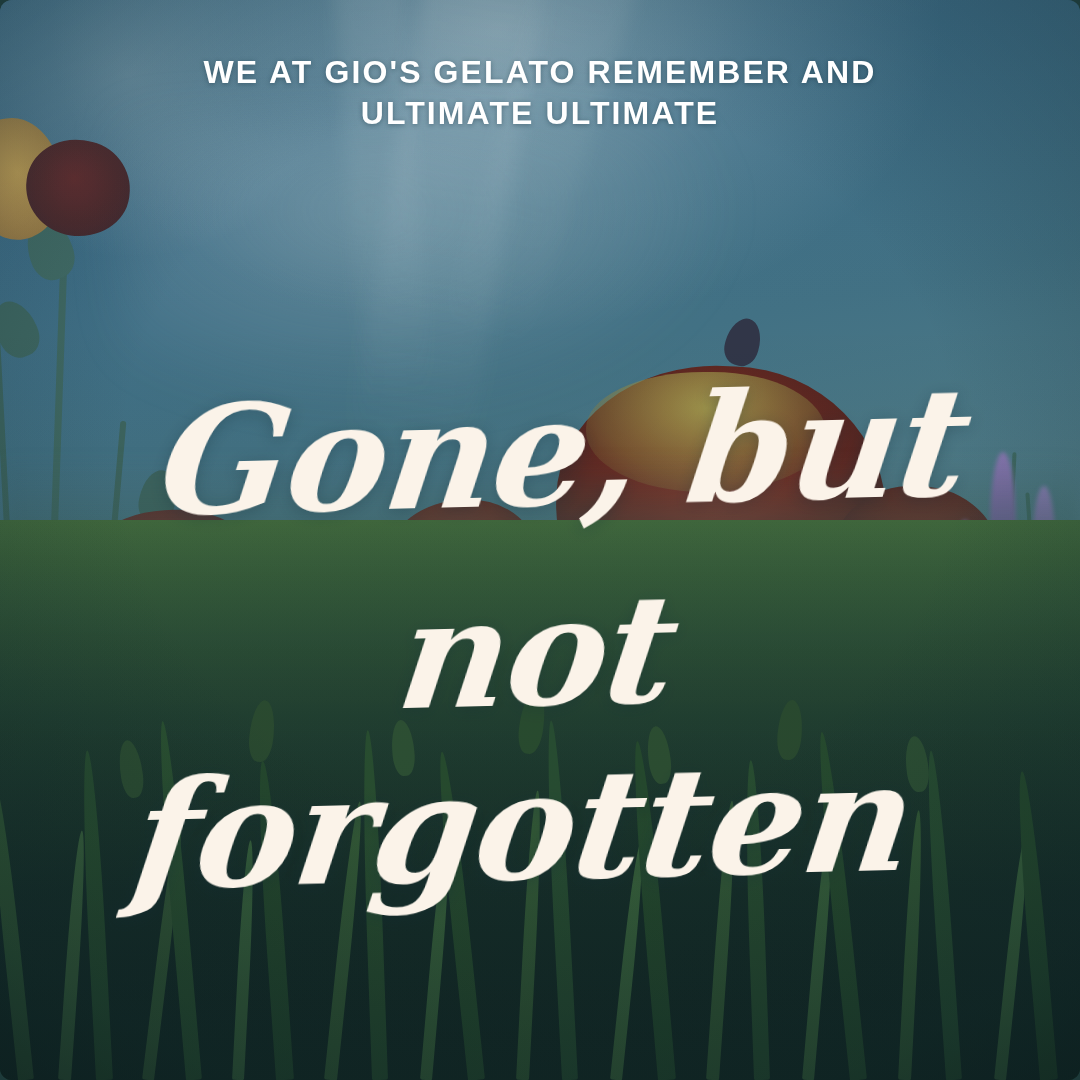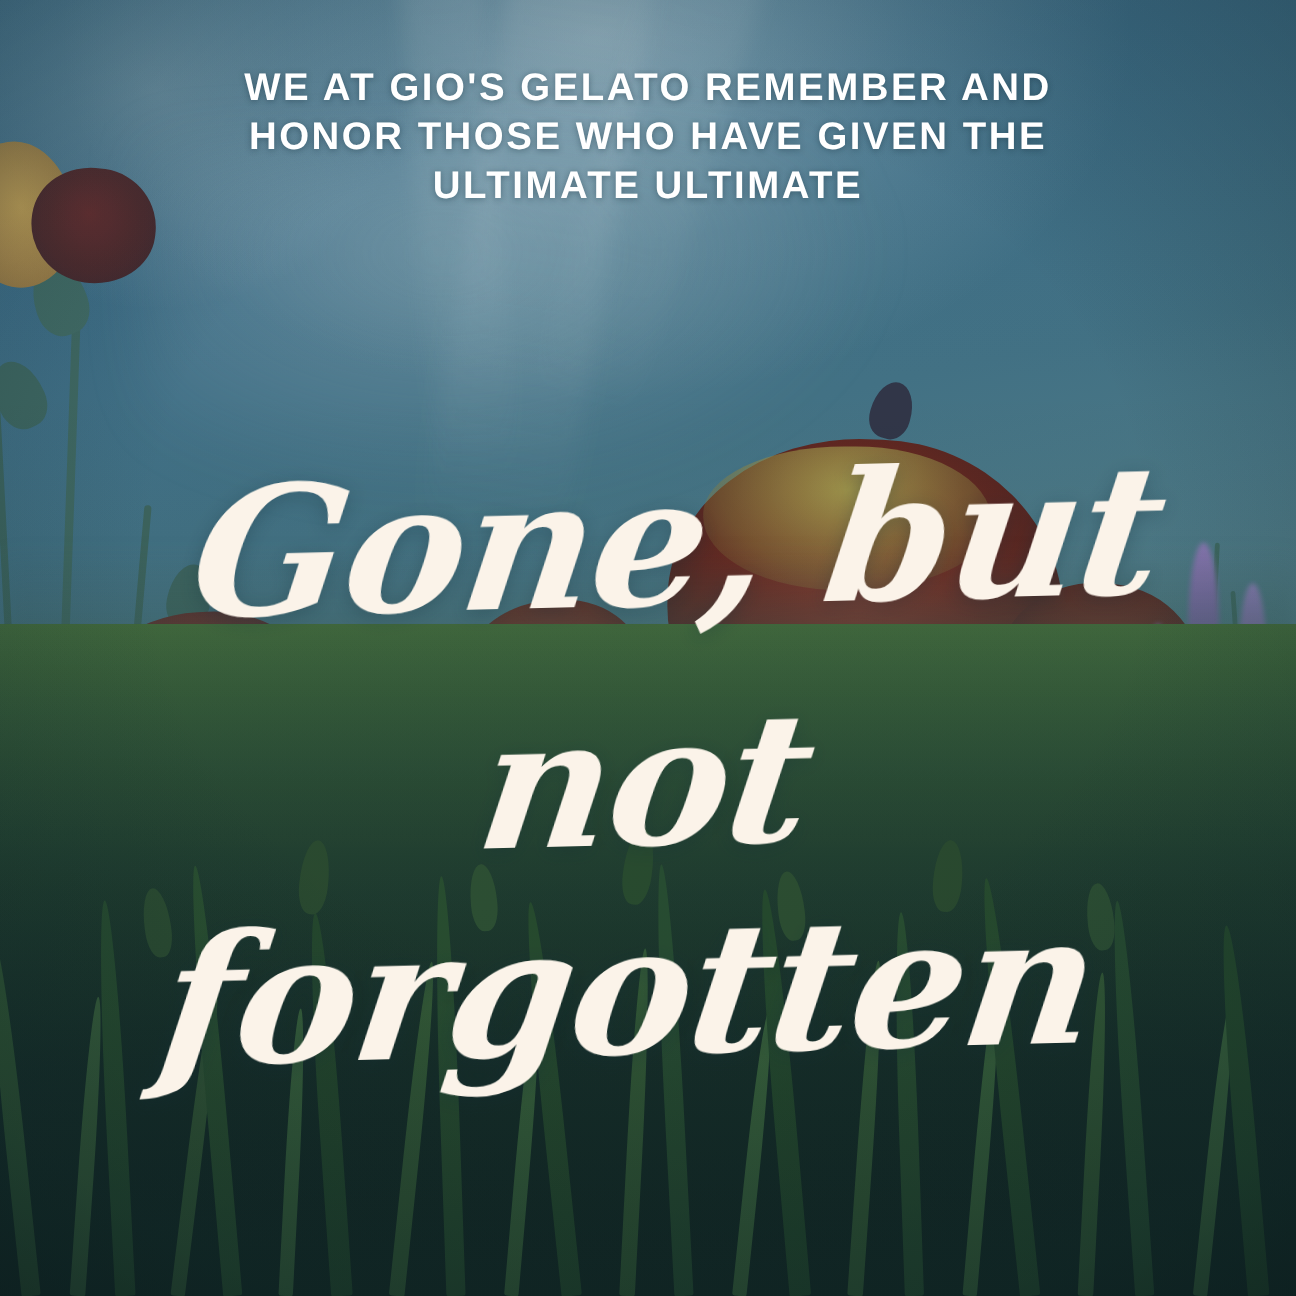--- a/index.html
+++ b/index.html
@@ -3,20 +3,21 @@
 <meta charset="utf-8">
 <style>
   * { margin:0; padding:0; box-sizing:border-box; }
   html,body { width:1080px; height:1080px; background:#1d3a3a; overflow:hidden; }
 
   .poster{
     position:relative;
     width:1080px; height:1080px;
     overflow:hidden;
     font-family:"Liberation Sans", sans-serif;
+    border-radius:12px;
   }
 
   
   .photo{ position:absolute; inset:0; overflow:hidden; }
 
   
   .sky{
     position:absolute; left:0; top:0; width:1080px; height:760px;
     background:
       radial-gradient(ellipse 620px 420px at 46% 4%, rgba(196,214,219,.50) 0%, rgba(160,190,200,.22) 42%, rgba(120,160,175,0) 72%),
@@ -187,21 +188,20 @@
       <div class="bud" style="left:778px; top:700px; width:24px; height:60px; background:#294e2d; transform:rotate(5deg);"></div>
       <div class="bud" style="left:906px; top:736px; width:22px; height:56px; background:#2d5532; transform:rotate(-6deg);"></div>
     </div>
 
     <div class="grade"></div>
     <div class="soft"></div>
   </div>
 
   <div class="headline">
     <div>WE AT GIO'S GELATO REMEMBER AND</div>
-    <div>HONOR THOSE WHO HAVE GIVEN THE</div>
     <div>ULTIMATE ULTIMATE</div>
   </div>
 
   <div class="script">
     <span class="l1">Gone, but not</span>
     <span class="l2">forgotten</span>
   </div>
 
 
 </div>

